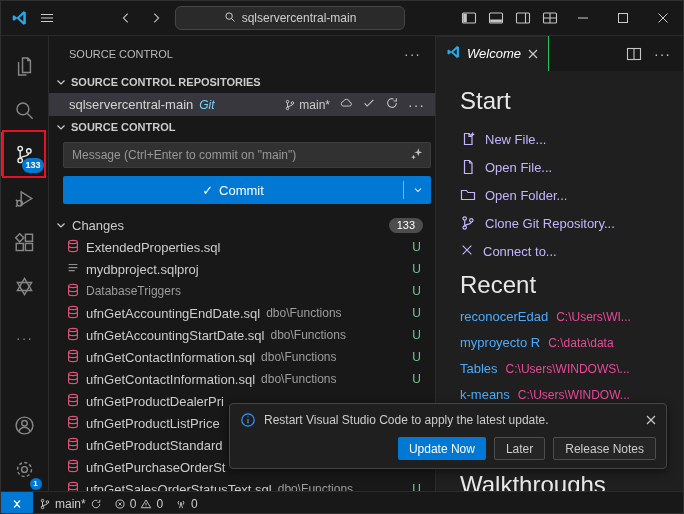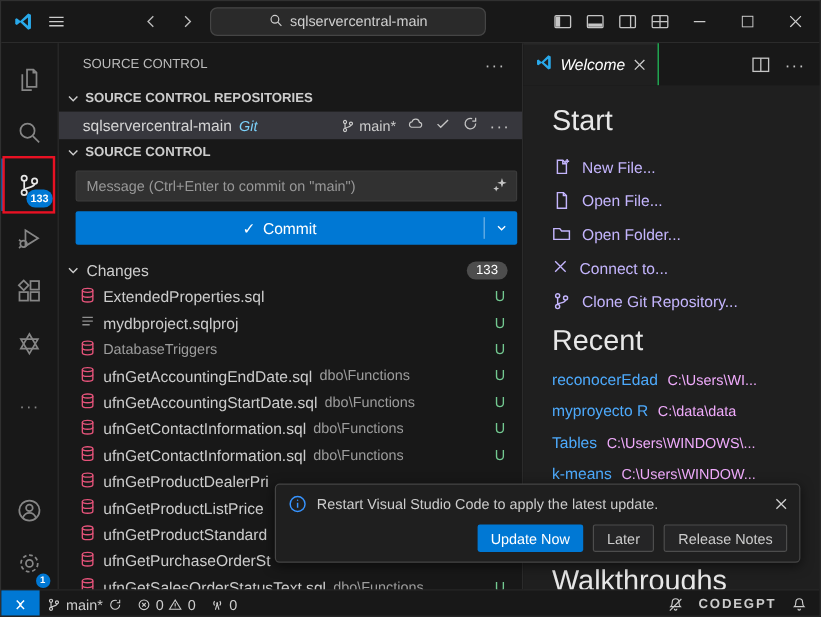--- a/index.html
+++ b/index.html
@@ -87,21 +87,21 @@
          border-right:1px solid #22c55e; box-shadow:inset 0 1px 0 #2b2b2b; }
   .tab-label { font-style:italic; color:#ffffff; }
   .tab-close { color:#cccccc; display:flex; }
   .tab-actions { margin-left:auto; display:flex; align-items:center; gap:12px; padding:0 12px; color:#c5c5c5; }
   .welcome { flex:1; position:relative; overflow:hidden; padding:10px 0 0 24px; }
   .wh { font-size:24px; font-weight:400; color:#e8e8e8; margin:6px 0 10px; }
   .wh.recent-h { margin-top:6px; }
   .link-item { height:28px; display:flex; align-items:center; gap:9px; color:#c4b5fd; }
   .recent-item { height:26px; display:flex; align-items:baseline; gap:8px; }
   .recent-name { color:#4daafc; }
-  .recent-path { color:#f0abfc; font-size:12px; white-space:nowrap; overflow:hidden;text-align:right; }
+  .recent-path { color:#ec4899; font-size:12px; white-space:nowrap; overflow:hidden;text-align:right; }
   .walk { position:absolute; top:400px; left:24px; font-size:24px; color:#e8e8e8; }
 
   
   .toast { position:absolute; left:228px; top:402px; width:438px; z-index:20; background:#1f1f1f;
            border:1px solid #454545; border-radius:4px; box-shadow:0 2px 10px rgba(0,0,0,.55);
            padding:8px 10px; }
   .toast-row1 { display:flex; align-items:center; gap:8px; }
   .info-icon { color:#3794ff; flex:none; }
   .toast-msg { flex:1; font-size:12px; color:#cccccc; white-space:nowrap; overflow:hidden; }
   .toast-close { color:#cccccc; flex:none; }
@@ -526,35 +526,35 @@
         </div>
         <div class="link-item">
           <span>
               <svg class="ic" viewBox="0 0 16 16" fill="none" stroke="currentColor" stroke-width="1.2">
                 <path d="M1.5 3.5h5l1.5 2h6.5v7h-13z"></path>
               </svg>
             </span>
           <span>Open Folder...</span>
         </div>
         <div class="link-item">
-          <span><svg class="ic14" viewBox="0 0 16 16" fill="none" stroke="currentColor" stroke-width="1.3">
-                <path d="m3 3 10 10M13 3 3 13"></path>
-              </svg></span>
-          <span>Connect to...</span>
-        </div>
-        <div class="link-item">
           <span>
               <svg class="ic" viewBox="0 0 16 16" fill="none" stroke="currentColor" stroke-width="1.2">
                 <circle cx="4.7" cy="3.5" r="1.7"></circle>
                 <circle cx="4.7" cy="12.5" r="1.7"></circle>
                 <circle cx="11.3" cy="5.3" r="1.7"></circle>
                 <path d="M4.7 5.2v5.6M11.3 7c0 2.8-6.6 2-6.6 4.2"></path>
               </svg>
             </span>
           <span>Clone Git Repository...</span>
+        </div>
+        <div class="link-item">
+          <span><svg class="ic14" viewBox="0 0 16 16" fill="none" stroke="currentColor" stroke-width="1.3">
+                <path d="m3 3 10 10M13 3 3 13"></path>
+              </svg></span>
+          <span>Connect to...</span>
         </div>
 
         <div class="wh recent-h">Recent</div>
 
         <div class="recent-item">
           <span class="recent-name">reconocerEdad</span>
           <span class="recent-path">C:\Users\WI...</span>
         </div>
         <div class="recent-item">
           <span class="recent-name">myproyecto R</span>
@@ -629,33 +629,15 @@
         </svg>
       <span>0</span>
     </div>
     <div class="sb-item">
       <svg class="ic12" viewBox="0 0 16 16" fill="none" stroke="currentColor" stroke-width="1.2">
           <circle cx="8" cy="6.3" r="1" fill="currentColor" stroke="none"></circle>
           <path d="m6 13.5 2-6.8 2 6.8M5.1 4a3.9 3.9 0 0 0 0 4.8M10.9 4a3.9 3.9 0 0 1 0 4.8"></path>
         </svg>
       <span>0</span>
     </div>
-    <div class="sb-right">
-      <div class="sb-item">
-        <svg class="ic14" viewBox="0 0 16 16" fill="none" stroke="currentColor" stroke-width="1.1">
-            <path d="M8 2.2c2 0 3.2 1.5 3.2 3.3 0 2.8.8 3.7 1.4 4.3H3.4c.6-.6 1.4-1.5 1.4-4.3C4.8 3.7 6 2.2 8 2.2z"></path>
-            <path d="M6.8 11.8a1.2 1.2 0 0 0 2.4 0"></path>
-            <path d="m2.5 13.5 11-11"></path>
-          </svg>
-      </div>
-      <div class="sb-item">
-        <span class="codegpt">CODEGPT</span>
-      </div>
-      <div class="sb-item" style="padding-right:10px">
-        <svg class="ic14" viewBox="0 0 16 16" fill="none" stroke="currentColor" stroke-width="1.1">
-            <path d="M8 2.2c2 0 3.2 1.5 3.2 3.3 0 2.8.8 3.7 1.4 4.3H3.4c.6-.6 1.4-1.5 1.4-4.3C4.8 3.7 6 2.2 8 2.2z"></path>
-            <path d="M6.8 11.8a1.2 1.2 0 0 0 2.4 0"></path>
-          </svg>
-      </div>
-    </div>
   </div>
 
 </div>
 
 </body></html>

